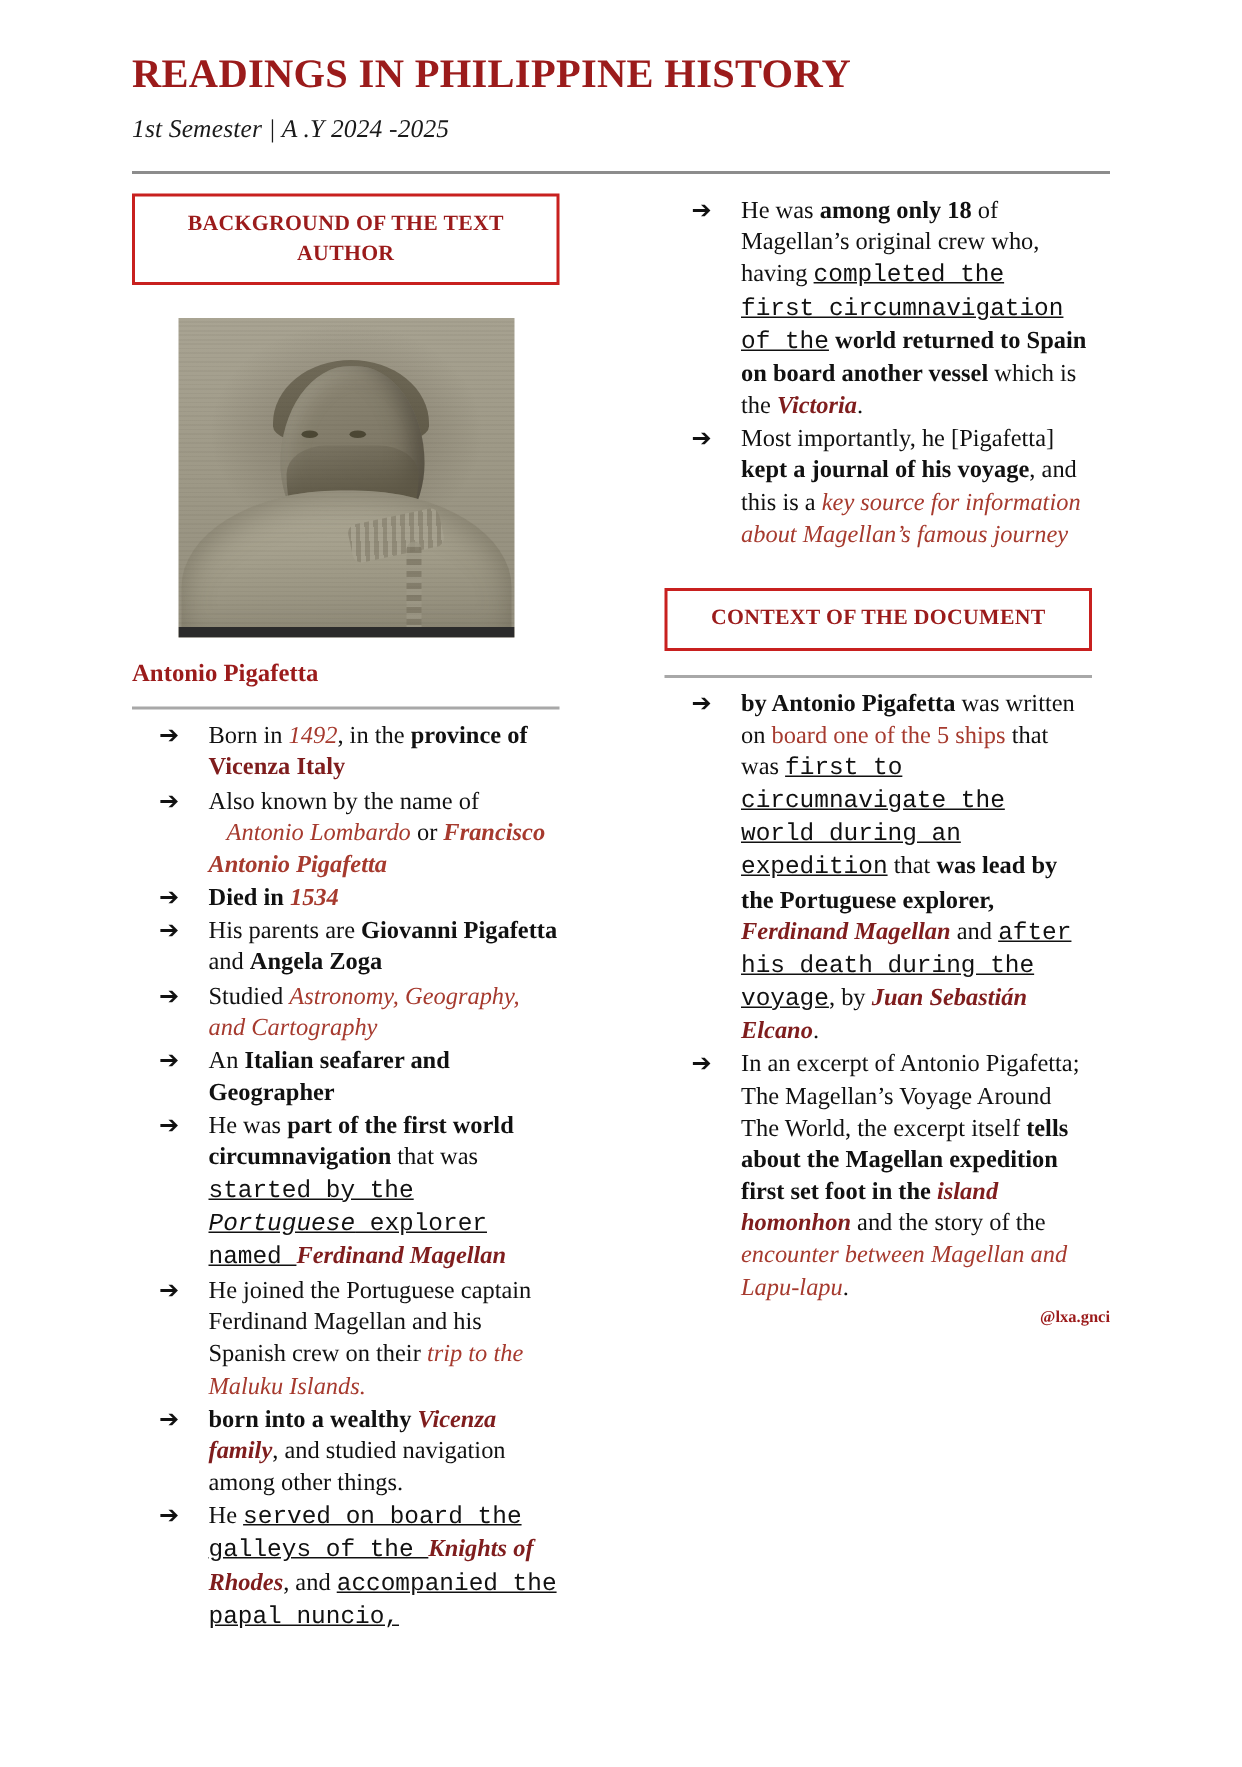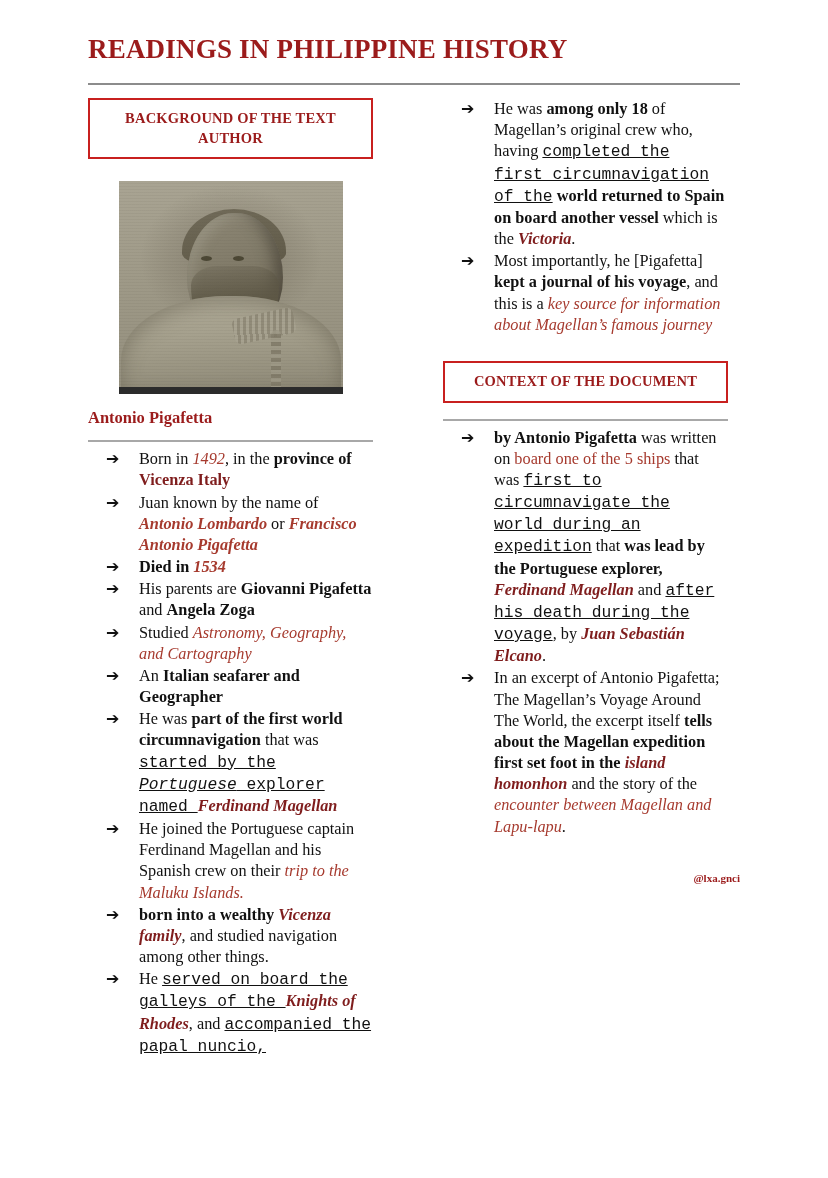--- a/index.html
+++ b/index.html
@@ -256,20 +256,21 @@
     color: #9B1B1B;
   }
 </style>
 </head>
 <body>
 
 <div class="page">
 
   <div>
     <div class="doc-title">READINGS IN PHILIPPINE HISTORY</div>
+    <div class="doc-subtitle">1st Semester | A .Y 2024 -2025</div>
     <div class="header-rule"></div>
   </div>
 
   <div class="columns">
 
     <div class="col">
 
       <div class="section-box">
         <div class="section-title">BACKGROUND OF THE TEXT AUTHOR</div>
       </div>
@@ -288,21 +289,21 @@
           <div class="bottom-bar"></div>
         </div>
       </div>
 
       <div class="caption">Antonio Pigafetta</div>
 
       <div class="thin-rule"></div>
 
       <ul class="bullets">
           <li><span class="arrow">➔</span><span><span>Born in </span><span class="ital redlight">1492</span><span>, in the </span><span style="font-weight: bold;">province of </span><span class="red" style="font-weight: bold;">Vicenza Italy</span></span></li>
-          <li><span class="arrow">➔</span><span><span>Juan known by the name of </span><span class="ital redlight" style="font-weight: bold;">Antonio Lombardo</span><span> or </span><span class="ital redlight" style="font-weight: bold;">Francisco Antonio Pigafetta</span></span></li>
+          <li><span class="arrow">➔</span><span><span>Also known by the name of </span><span class="ital redlight" style="font-weight: normal; margin-left: 12px;">Antonio Lombardo</span><span> or </span><span class="ital redlight" style="font-weight: bold;">Francisco Antonio Pigafetta</span></span></li>
           <li><span class="arrow">➔</span><span><span style="font-weight: bold;">Died in </span><span class="ital redlight" style="font-weight: bold;">1534</span></span></li>
           <li><span class="arrow">➔</span><span><span>His parents are </span><span style="font-weight: bold;">Giovanni Pigafetta</span><span> and </span><span style="font-weight: bold;">Angela Zoga</span></span></li>
           <li><span class="arrow">➔</span><span><span>Studied </span><span class="ital redlight">Astronomy, Geography, and Cartography</span></span></li>
           <li><span class="arrow">➔</span><span><span>An </span><span style="font-weight: bold;">Italian seafarer and Geographer</span></span></li>
           <li><span class="arrow">➔</span><span><span>He was </span><span style="font-weight: bold;">part of the first world circumnavigation</span><span> that was </span><span class="u">started by the </span><span class="ital u">Portuguese</span><span class="u"> explorer named </span><span class="ital red" style="font-weight: bold;">Ferdinand Magellan</span></span></li>
           <li><span class="arrow">➔</span><span><span>He joined the Portuguese captain Ferdinand Magellan and his Spanish crew on their </span><span class="ital redlight">trip to the Maluku Islands.</span></span></li>
           <li><span class="arrow">➔</span><span><span style="font-weight: bold;">born into a wealthy </span><span class="ital red" style="font-weight: bold;">Vicenza family</span><span>, and studied navigation among other things.</span></span></li>
           <li><span class="arrow">➔</span><span><span>He </span><span class="u">served on board the galleys of the </span><span class="ital red" style="font-weight: bold;">Knights of Rhodes</span><span>, and </span><span class="u">accompanied the papal nuncio,</span></span></li>
         </ul>
     </div>

